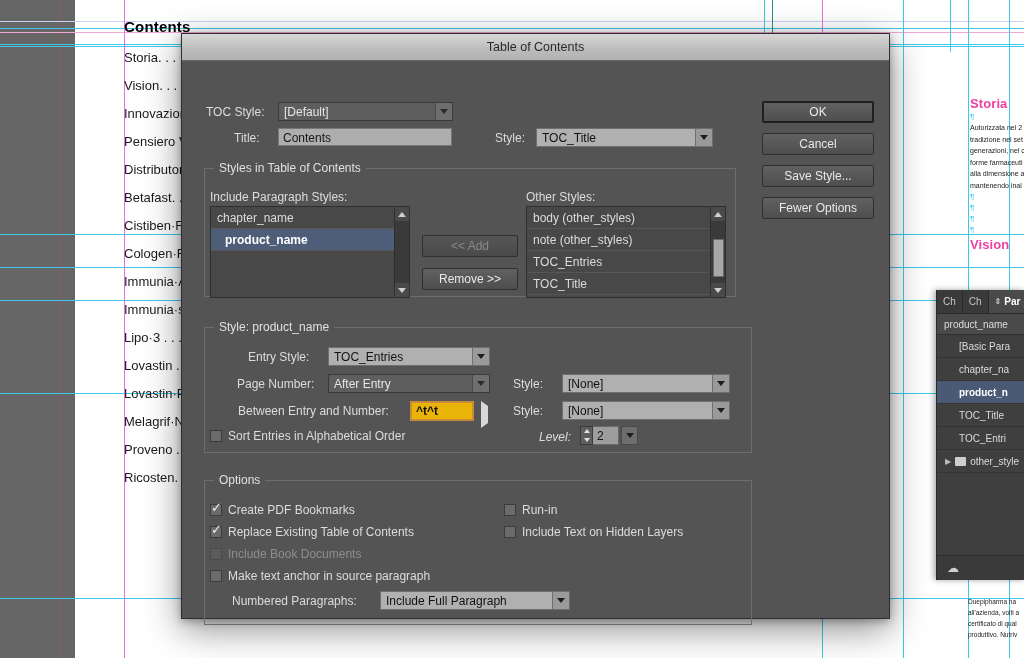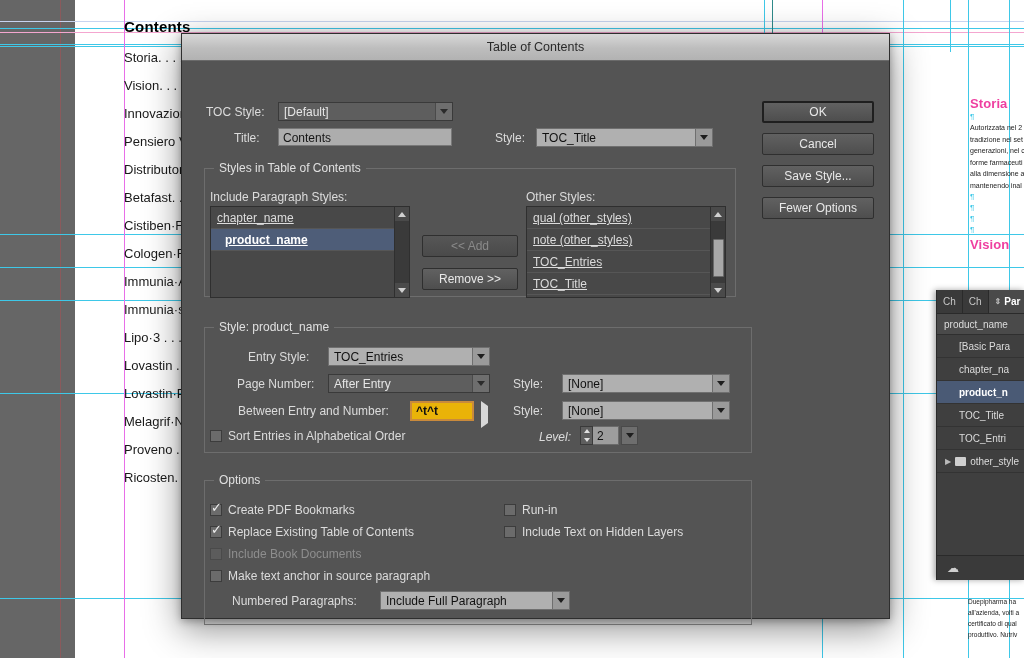--- a/index.html
+++ b/index.html
@@ -172,21 +172,20 @@
 
   
   .listbox {
     position: absolute; background: #484848; border: 1px solid #2f2f2f;
     box-sizing: border-box; overflow: hidden;
   }
   .listrow {
     height: 22px; line-height: 22px; font-size: 12px; color: #dcdcdc;
     padding-left: 6px; border-bottom: 1px solid #565656; white-space: nowrap;
     box-sizing: border-box;
-    text-decoration: underline;
   }
   .listrow.sel { background: #4e5d78; color: #ffffff; font-weight: bold; padding-left: 14px; }
   .scroll-track {
     position: absolute; right: 0; top: 0; width: 15px; height: 100%;
     background: #3a3a3a; border-left: 1px solid #2f2f2f; box-sizing: border-box;
   }
   .scroll-btn {
     height: 14px; display: flex; align-items: center; justify-content: center;
     background: #4a4a4a;
   }
@@ -416,21 +415,21 @@
       <div class="btn disabled" style="position:absolute;left:240px;top:174px;width:96px;height:22px;">
         <span>&lt;&lt; Add</span>
       </div>
       <div class="btn" style="position:absolute;left:240px;top:207px;width:96px;height:22px;">
         <span>Remove &gt;&gt;</span>
       </div>
 
       <div class="lbl" style="position:absolute;left:344px;top:129px;">Other Styles:</div>
       <div class="listbox" style="left:344px;top:145px;width:200px;height:92px;">
         <div id="other-list">
-            <div class="listrow">qual (other_styles)</div>
+            <div class="listrow">body (other_styles)</div>
             <div class="listrow">note (other_styles)</div>
             <div class="listrow">TOC_Entries</div>
             <div class="listrow">TOC_Title</div>
           </div>
         <div class="scroll-track">
           <div class="scroll-btn">
               <span class="arrow-up"></span>
             </div>
           <div class="scroll-thumb" style="top:32px;height:38px;"></div>
           <div class="scroll-btn bottom">

